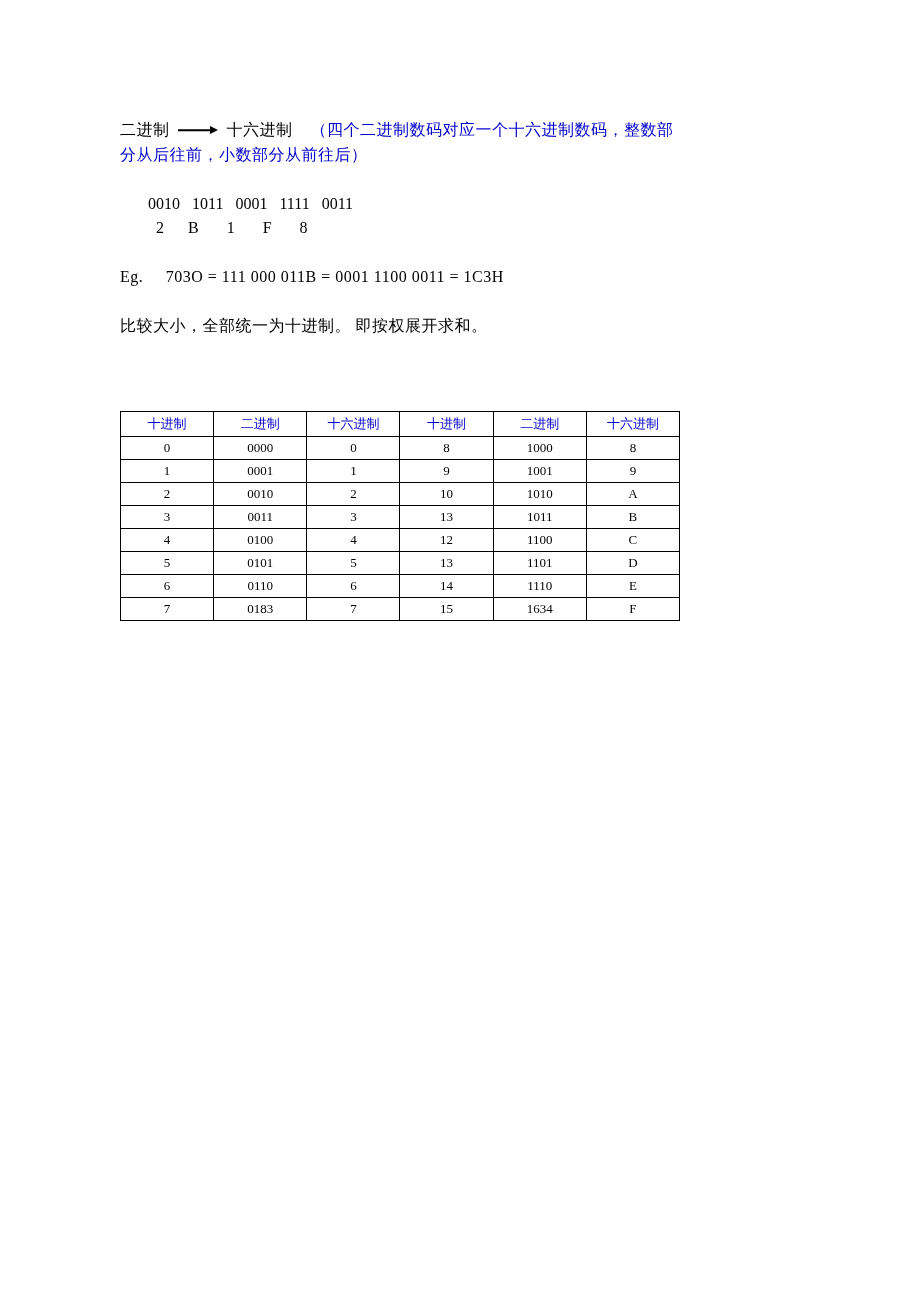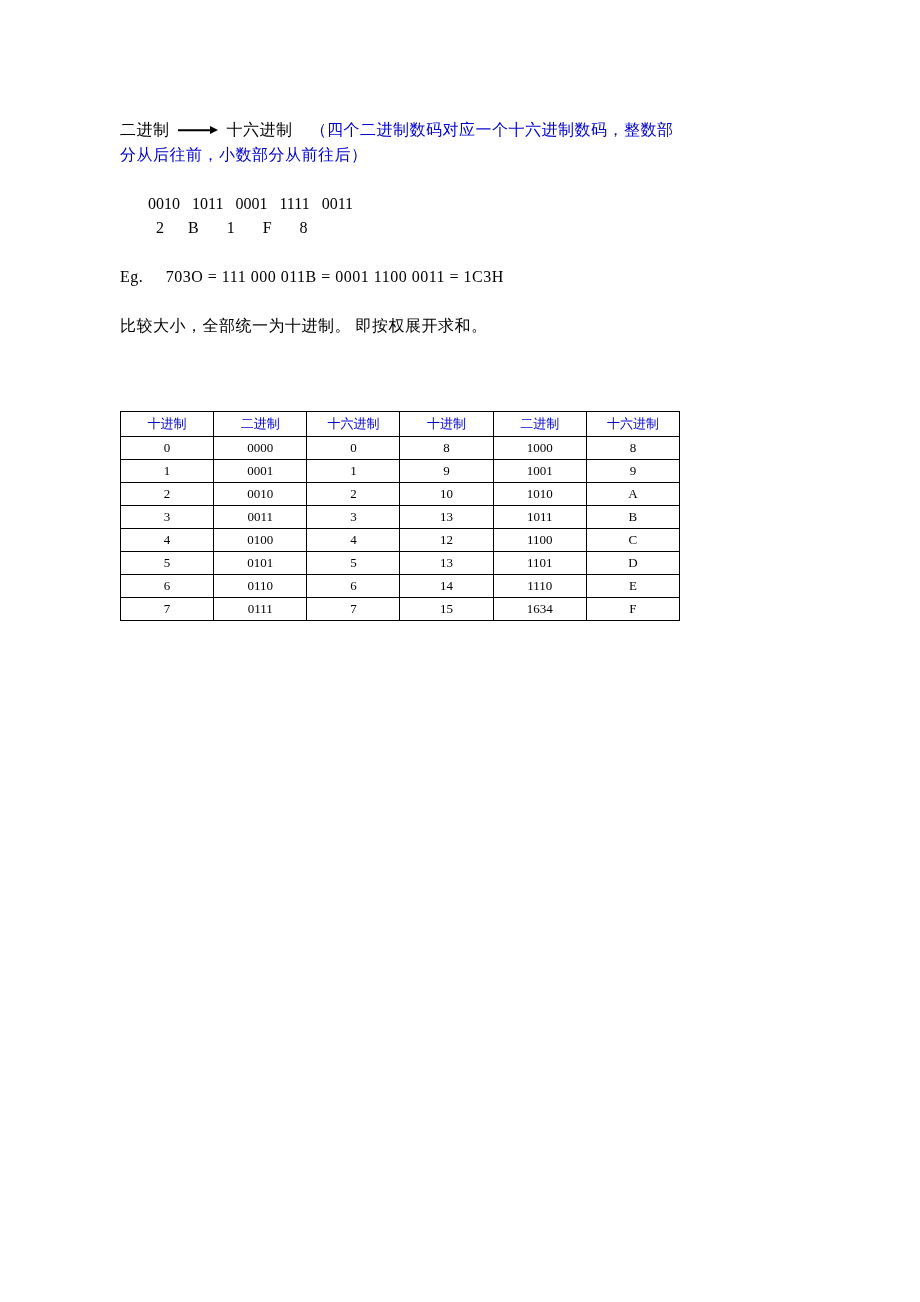--- a/index.html
+++ b/index.html
@@ -173,21 +173,21 @@
         <tr>
           <td>6</td>
           <td>0110</td>
           <td>6</td>
           <td>14</td>
           <td>1110</td>
           <td>E</td>
         </tr>
         <tr>
           <td>7</td>
-          <td>0111</td>
+          <td>0183</td>
           <td>7</td>
           <td>15</td>
           <td>1634</td>
           <td>F</td>
         </tr>
       </tbody>
   </table>
 
 </div>
 

